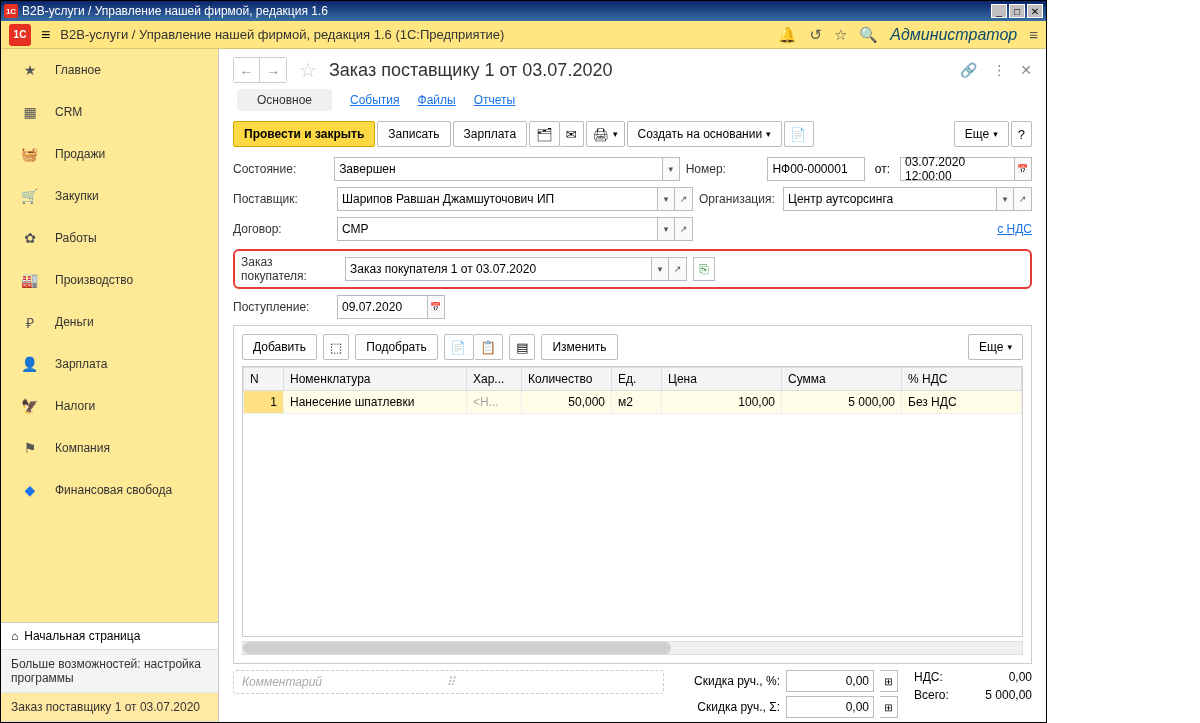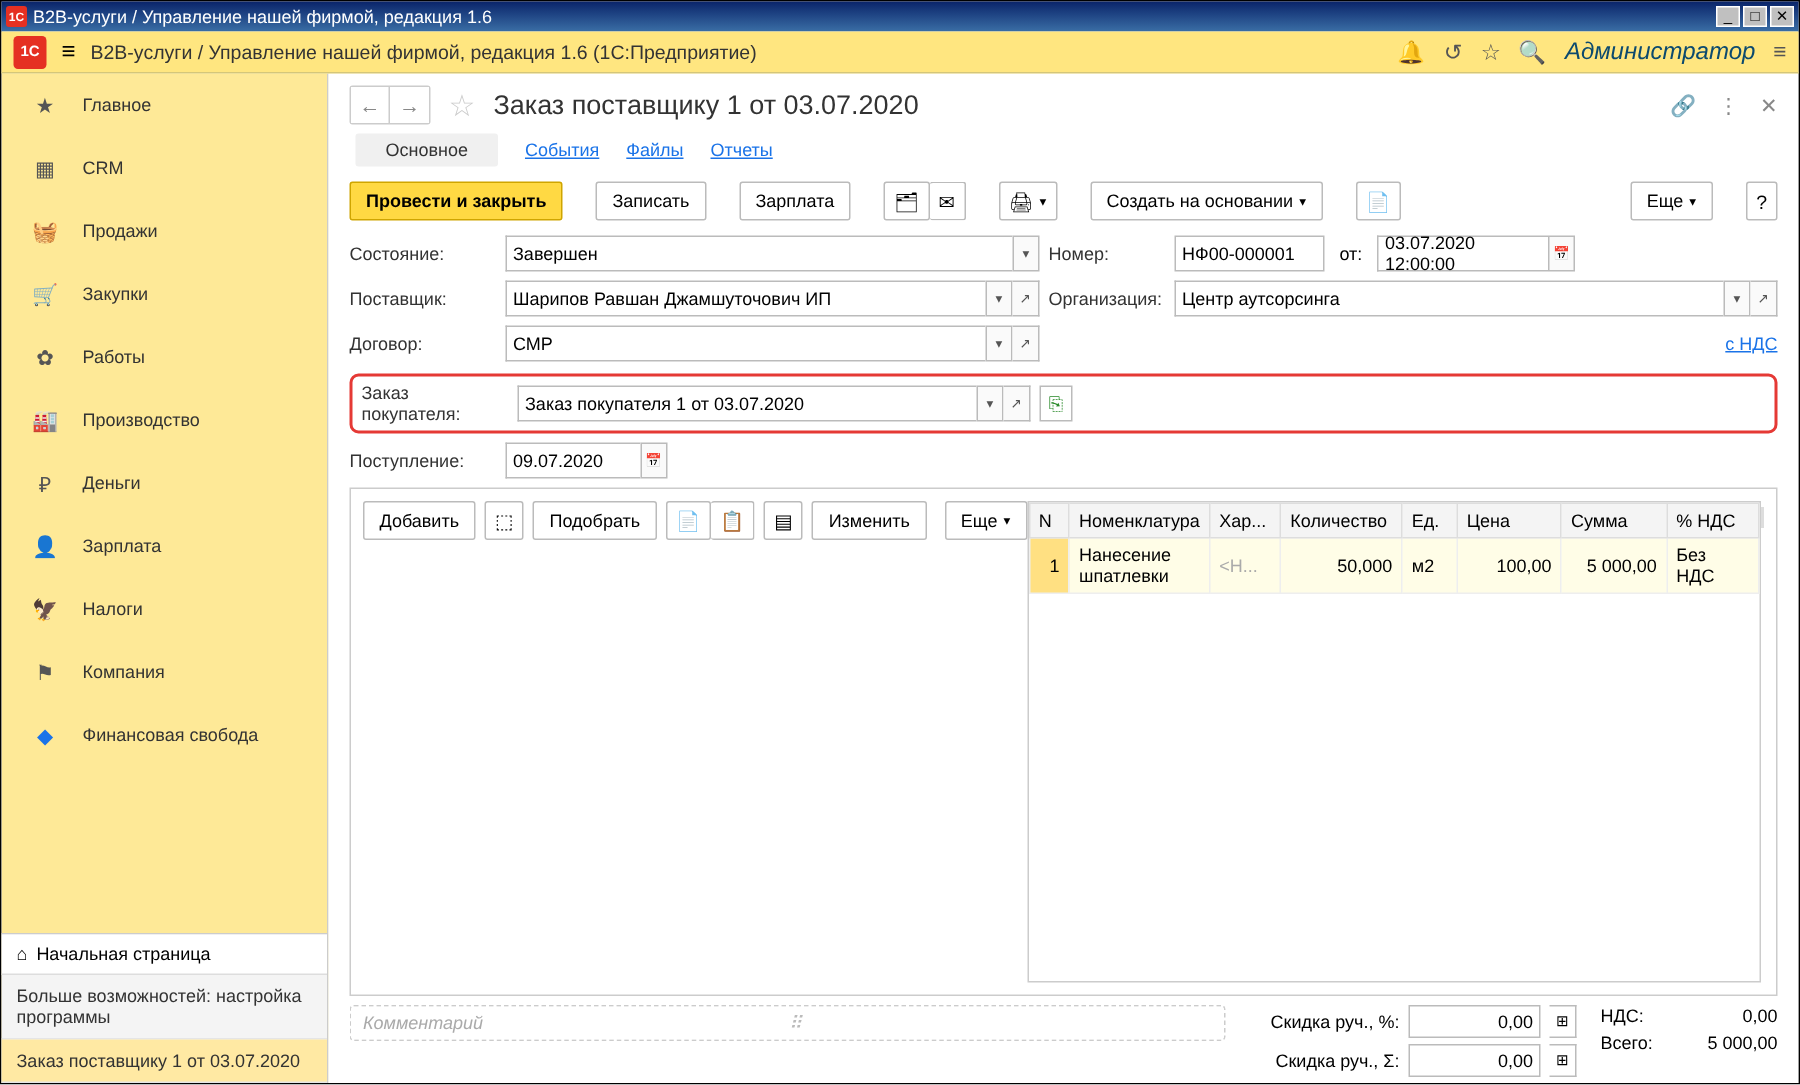--- a/index.html
+++ b/index.html
@@ -1,17 +1,17 @@
 <!DOCTYPE html>
 <html><head>
 <meta charset="utf-8">
 <style>
 * { margin:0; padding:0; box-sizing:border-box; font-family:Arial,sans-serif; font-size:12px; }
 body { background:#fff; overflow:hidden; }
-.window { width:1200px; height:723px; border:1px solid #000; display:flex; flex-direction:column; }
+.window { width:1047px; height:723px; border:1px solid #000; display:flex; flex-direction:column; }
 .title-bar { background:linear-gradient(#0a246a,#3a6ea5); color:#fff; height:20px; display:flex; align-items:center; padding:0 3px; font-size:11px; }
 .title-bar-icon { width:14px; height:14px; background:#e53022; color:#fff; display:inline-flex; align-items:center; justify-content:center; font-size:8px; font-weight:bold; border-radius:2px; margin-right:4px; }
 .title-bar-text { flex:1; }
 .win-btns { display:flex; gap:2px; }
 .win-btn { width:16px; height:14px; background:#c0c0c0; border:1px solid #fff; display:flex; align-items:center; justify-content:center; font-size:10px; cursor:pointer; color:#000; }
 .app-bar { background:#ffe680; height:28px; display:flex; align-items:center; padding:0 8px; gap:10px; border-bottom:1px solid #d4c67a; }
 .logo-1c { width:22px; height:22px; background:#e53022; color:#fff; display:flex; align-items:center; justify-content:center; font-weight:bold; font-size:10px; border-radius:3px; }
 .burger { font-size:16px; cursor:pointer; }
 .app-title { color:#333; font-size:13px; flex:1; }
 .app-icons { display:flex; gap:12px; align-items:center; }
@@ -28,41 +28,41 @@
 .side-home { display:flex; align-items:center; gap:6px; padding:6px 10px; border-bottom:1px solid #ddd; cursor:pointer; background:#fff; }
 .main { flex:1; background:#fff; display:flex; flex-direction:column; padding:8px 14px 4px 14px; overflow:hidden; }
 .doc-head { display:flex; align-items:center; gap:6px; margin-bottom:6px; }
 .nav-btn { width:26px; height:24px; border:1px solid #ccc; background:#fff; display:flex; align-items:center; justify-content:center; cursor:pointer; font-size:14px; color:#888; }
 .star { font-size:20px; color:#ccc; margin:0 6px; cursor:pointer; }
 .doc-title { font-size:18px; color:#333; font-weight:normal; flex:1; }
 .head-act { font-size:14px; color:#888; cursor:pointer; margin-left:8px; }
 .tabs-inline { display:flex; gap:18px; margin-bottom:10px; padding-left:4px; }
 .tab-i { color:#1a73e8; cursor:pointer; text-decoration:underline; padding:4px 0; }
 .tab-i.act { color:#333; text-decoration:none; background:#f0f0f0; padding:4px 20px; border-radius:2px; }
-.toolbar { display:flex; gap:22px; align-items:center; margin-bottom:10px; }
+.toolbar { display:flex; gap:2px; align-items:center; margin-bottom:10px; }
 .btn { height:26px; border:1px solid #bbb; background:#fff; padding:0 10px; display:inline-flex; align-items:center; cursor:pointer; border-radius:2px; font-size:12px; }
 .btn.primary { background:#ffd943; border-color:#cfa500; font-weight:bold; }
 .btn.icon { padding:0 6px; font-size:13px; }
 .btn .caret { margin-left:4px; font-size:9px; }
 .spacer { flex:1; }
 .form-row { display:flex; align-items:center; margin-bottom:6px; gap:6px; }
 .lbl { width:98px; color:#333; }
 .lbl2 { width:78px; color:#333; }
 .inp { height:24px; border:1px solid #bbb; background:#fff; padding:0 4px; display:flex; align-items:center; }
 .inp-combo { display:flex; }
 .inp-combo .inp { border-right:none; }
 .mini { width:18px; height:24px; border:1px solid #bbb; background:#fafafa; display:flex; align-items:center; justify-content:center; cursor:pointer; font-size:9px; color:#555; }
 .mini + .mini { border-left:none; }
 .link { color:#1a73e8; text-decoration:underline; cursor:pointer; }
 .hl-box { border:2px solid #e53935; border-radius:6px; padding:4px 6px; margin:2px 0 6px 0; display:flex; align-items:center; gap:6px; }
 .green-ico { width:22px; height:24px; border:1px solid #bbb; display:flex; align-items:center; justify-content:center; color:#2a8a2a; font-size:12px; cursor:pointer; background:#fff; }
 .doc-tabs { display:flex; margin-top:4px; }
 .dtab { border:1px solid #ccc; border-bottom:none; padding:6px 12px; background:#f4f4f4; cursor:pointer; margin-right:-1px; }
 .dtab.act { background:#fff; position:relative; z-index:1; }
-.tab-pane { border:1px solid #ccc; padding:8px; flex:1; display:flex; flex-direction:row; min-height:220px; }
+.tab-pane { border:1px solid #ccc; padding:8px; flex:1; display:flex; flex-direction:column; min-height:220px; }
 .tbl-toolbar { display:flex; gap:6px; margin-bottom:6px; }
 .grid { border:1px solid #ccc; flex:1; overflow:auto; }
 .grid table { width:100%; border-collapse:collapse; }
 .grid th { background:#f4f4f4; border:1px solid #ddd; padding:4px 6px; text-align:left; font-weight:normal; font-size:12px; }
 .grid td { border:1px solid #eee; padding:4px 6px; background:#fffde7; }
 .grid td.num { text-align:right; background:#ffe082; }
 .hscroll { height:14px; background:#f0f0f0; border:1px solid #ddd; margin-top:4px; position:relative; }
 .hscroll .thumb { position:absolute; left:0; top:0; height:100%; width:55%; background:#cfcfcf; border-radius:6px; }
 .footer { display:flex; gap:16px; margin-top:6px; align-items:flex-start; }
 .comment-box { flex:1; height:24px; border:1px dashed #ccc; border-radius:3px; padding:4px 8px; color:#aaa; font-style:italic; position:relative; }

